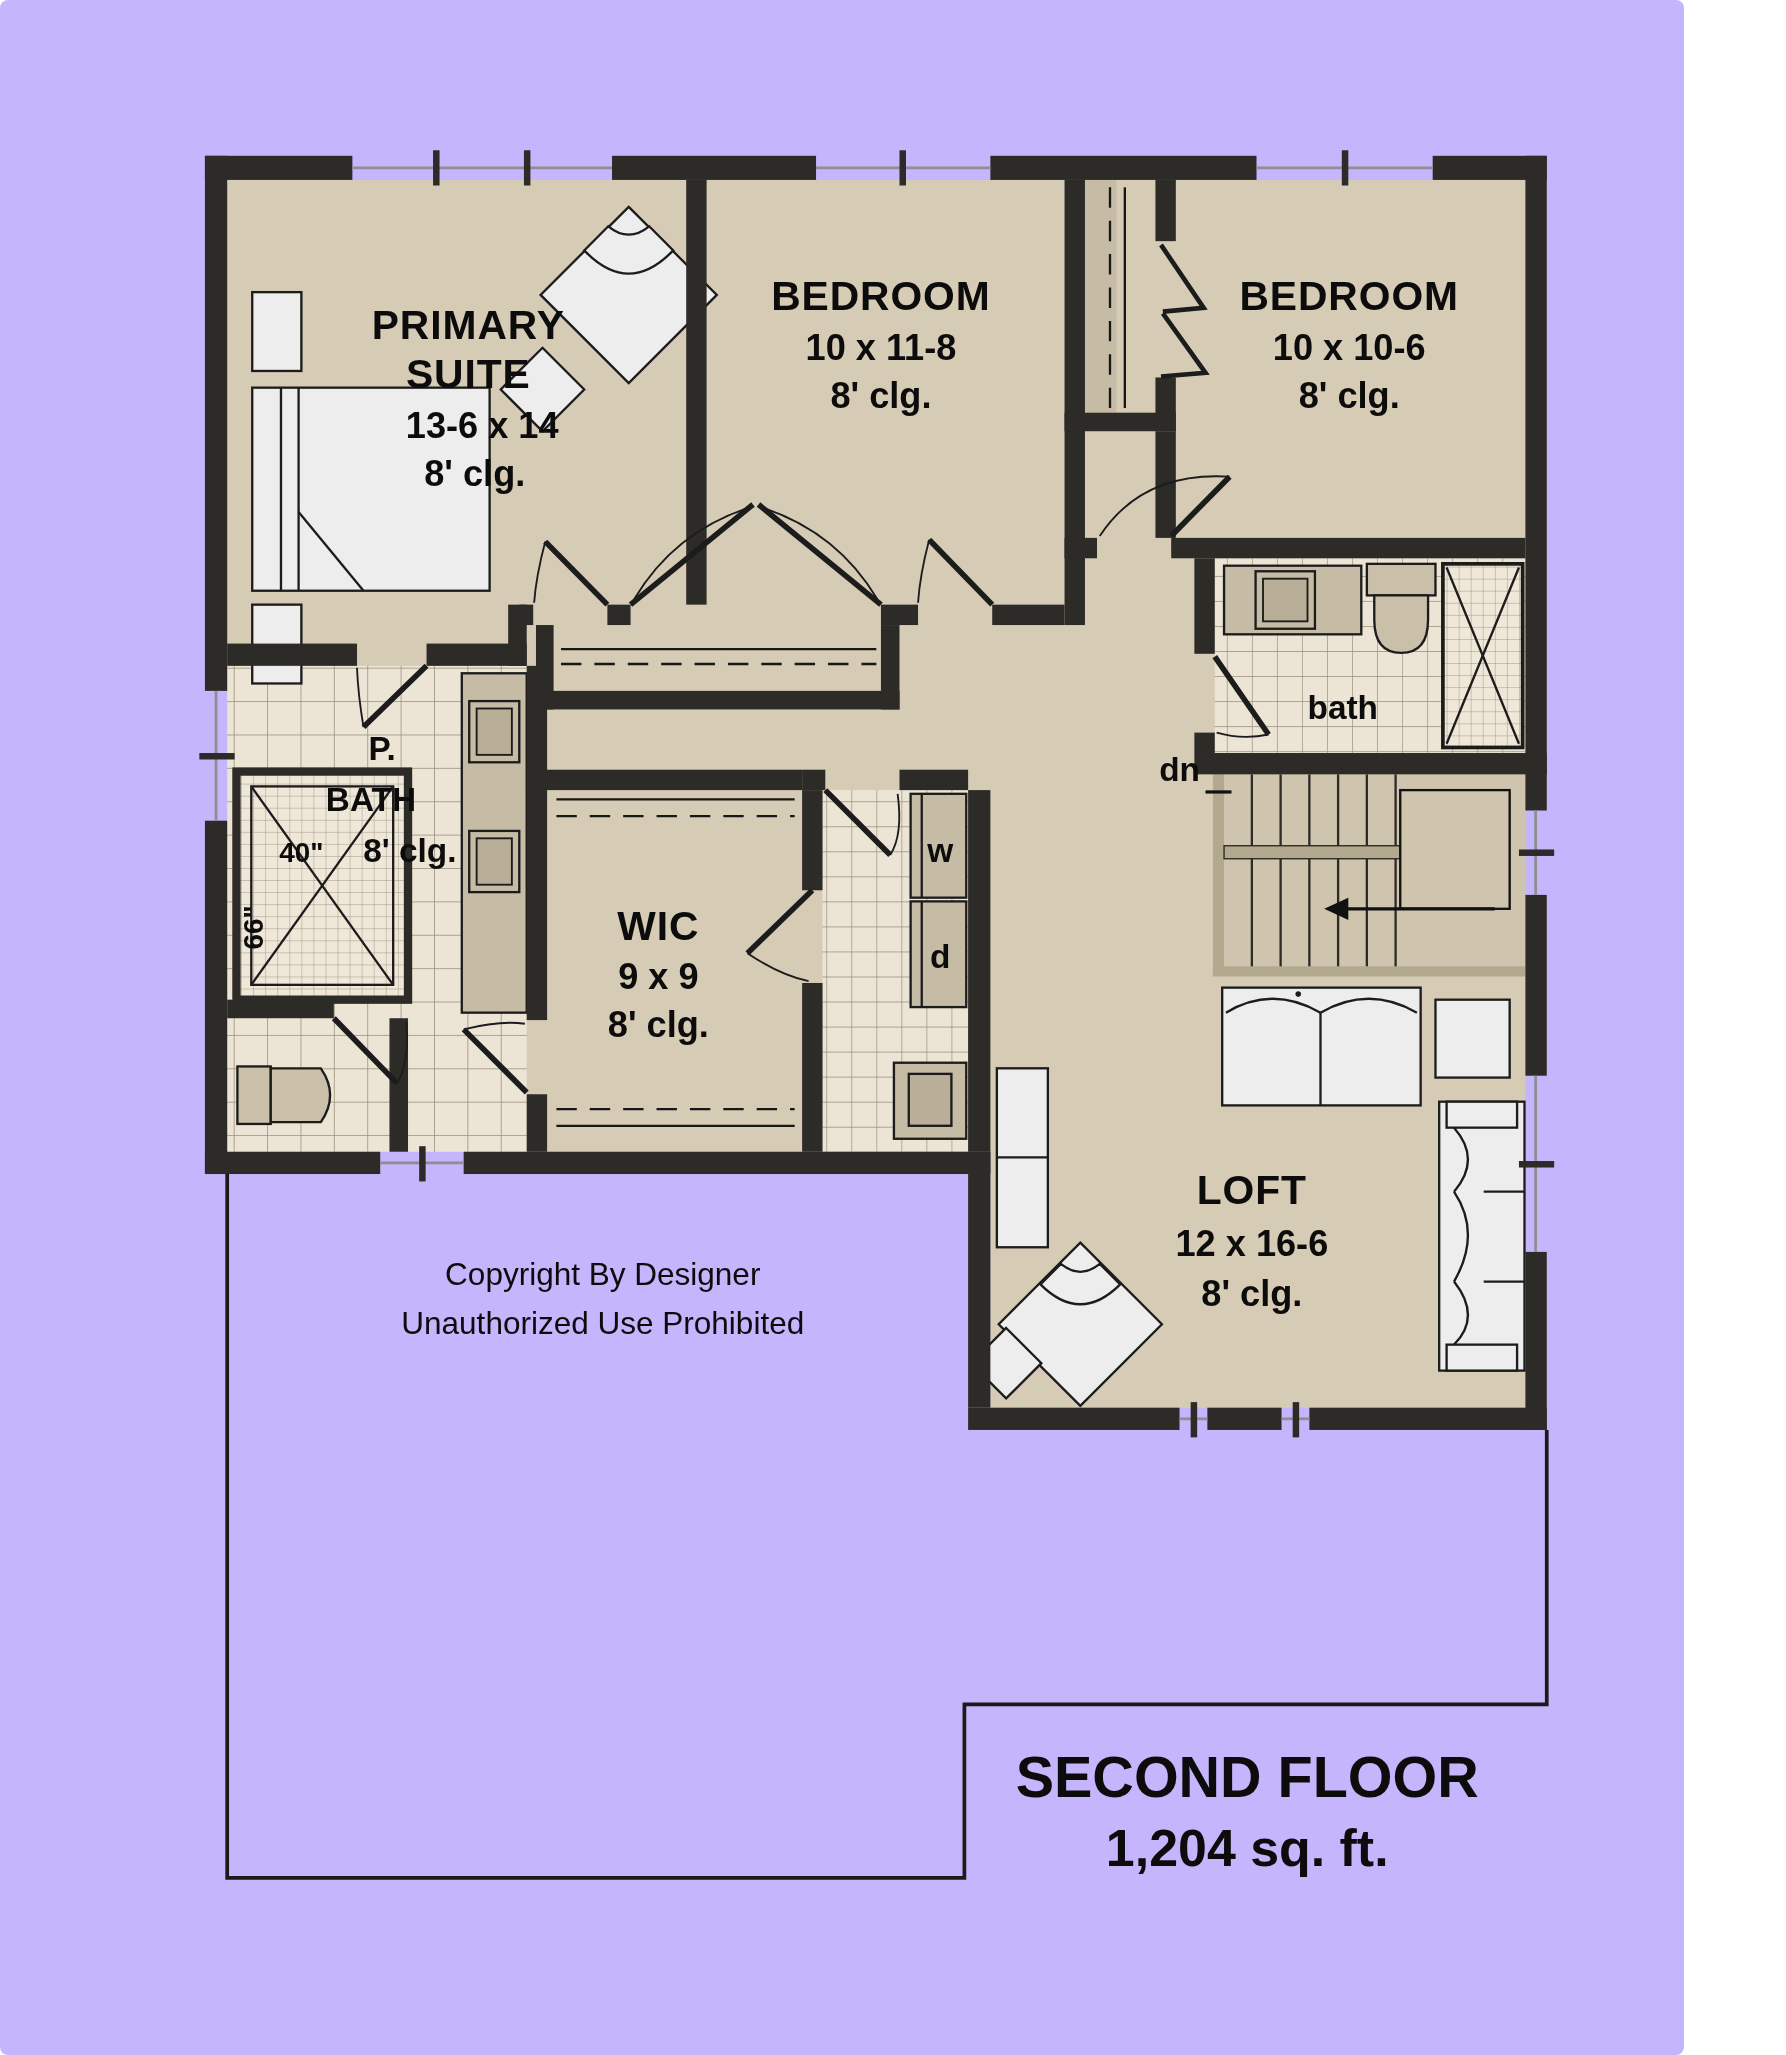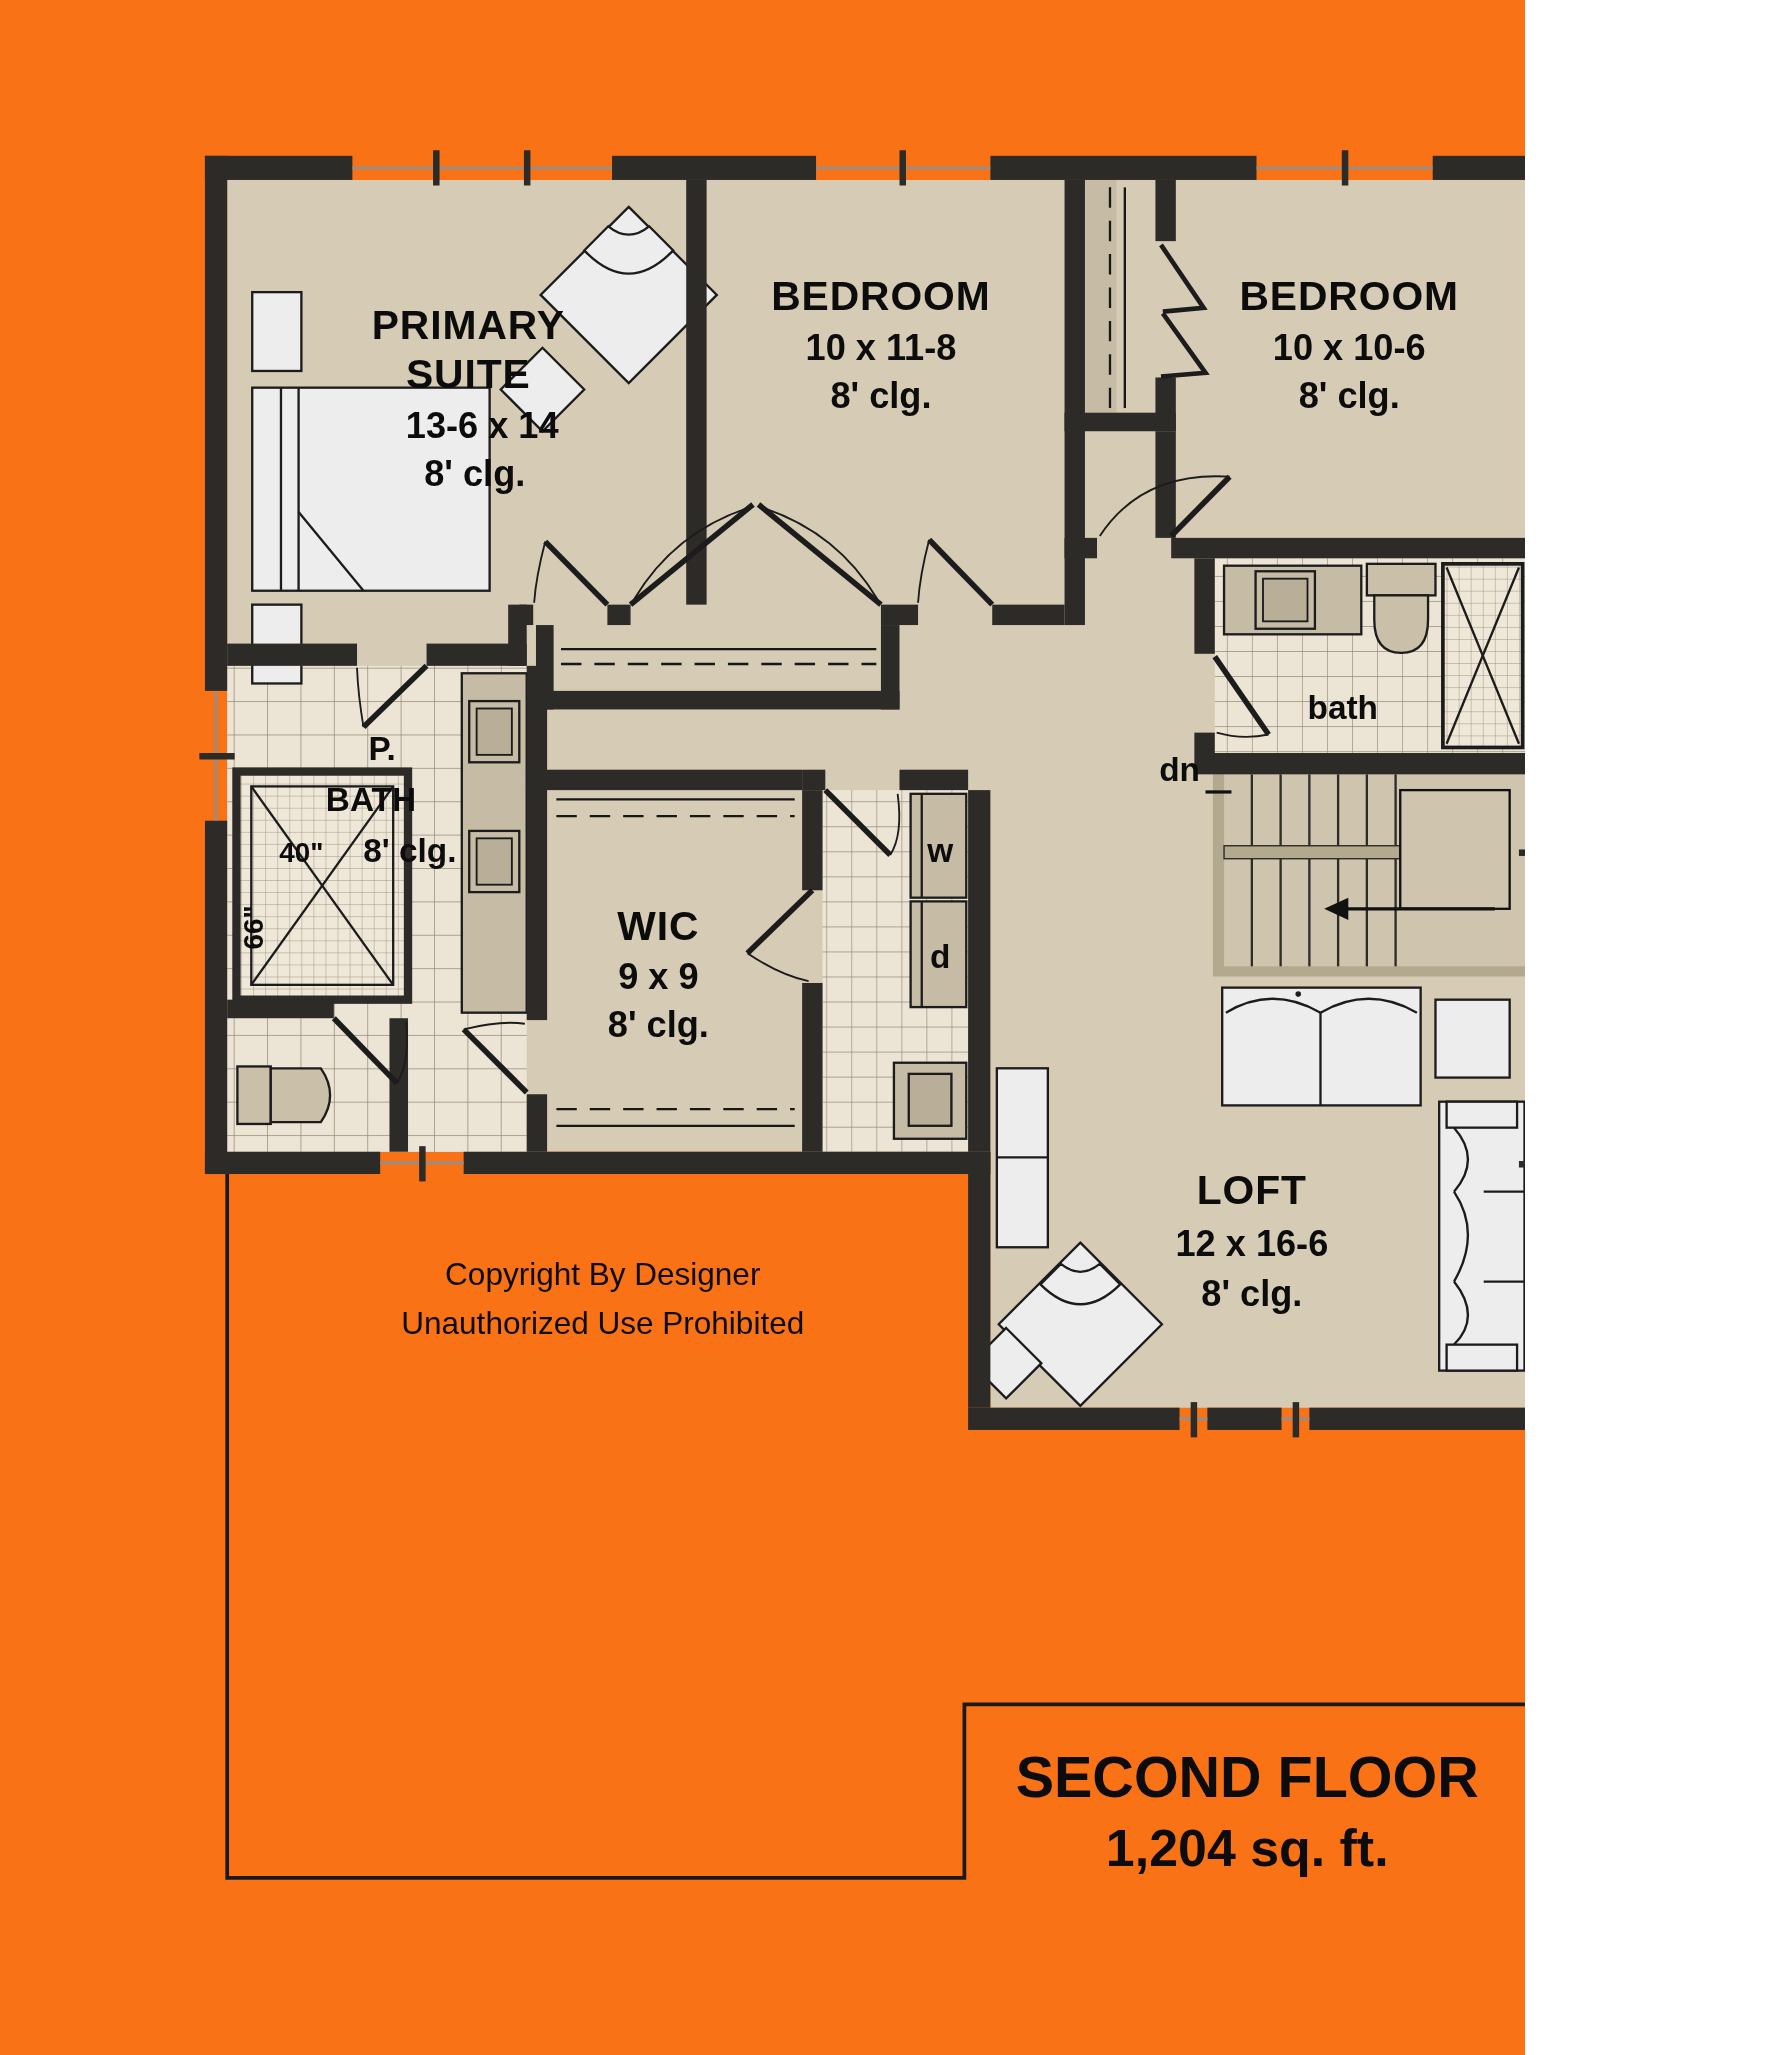--- a/index.html
+++ b/index.html
@@ -1,16 +1,16 @@
 <!DOCTYPE html>
 <html style="font-size:15px"><head>
 <meta charset="utf-8">
 <style>
   html,body{margin:0;padding:0;background:#ffffff;}
-  #stage{position:relative;width:1525px;height:2055px;background:#f97316;overflow:hidden;}
+  #stage{position:relative;width:1684px;height:2055px;background:#c4b5fd;overflow:hidden;border-radius:8px;}
   svg{display:block;}
   text{font-family:"Liberation Sans","DejaVu Sans",sans-serif;fill:#0c0c0c;}
   .room-title{font-size:44px;font-weight:700;letter-spacing:1px;}
   .room-dim{font-size:39px;font-weight:700;}
   .small-bold{font-size:36px;font-weight:700;}
   .tiny-bold{font-size:30px;font-weight:700;}
   .footer-title{font-size:62px;font-weight:700;}
   .footer-area{font-size:56px;font-weight:700;}
   .copyright{font-size:34px;font-weight:400;}
   .mid{text-anchor:middle;}

